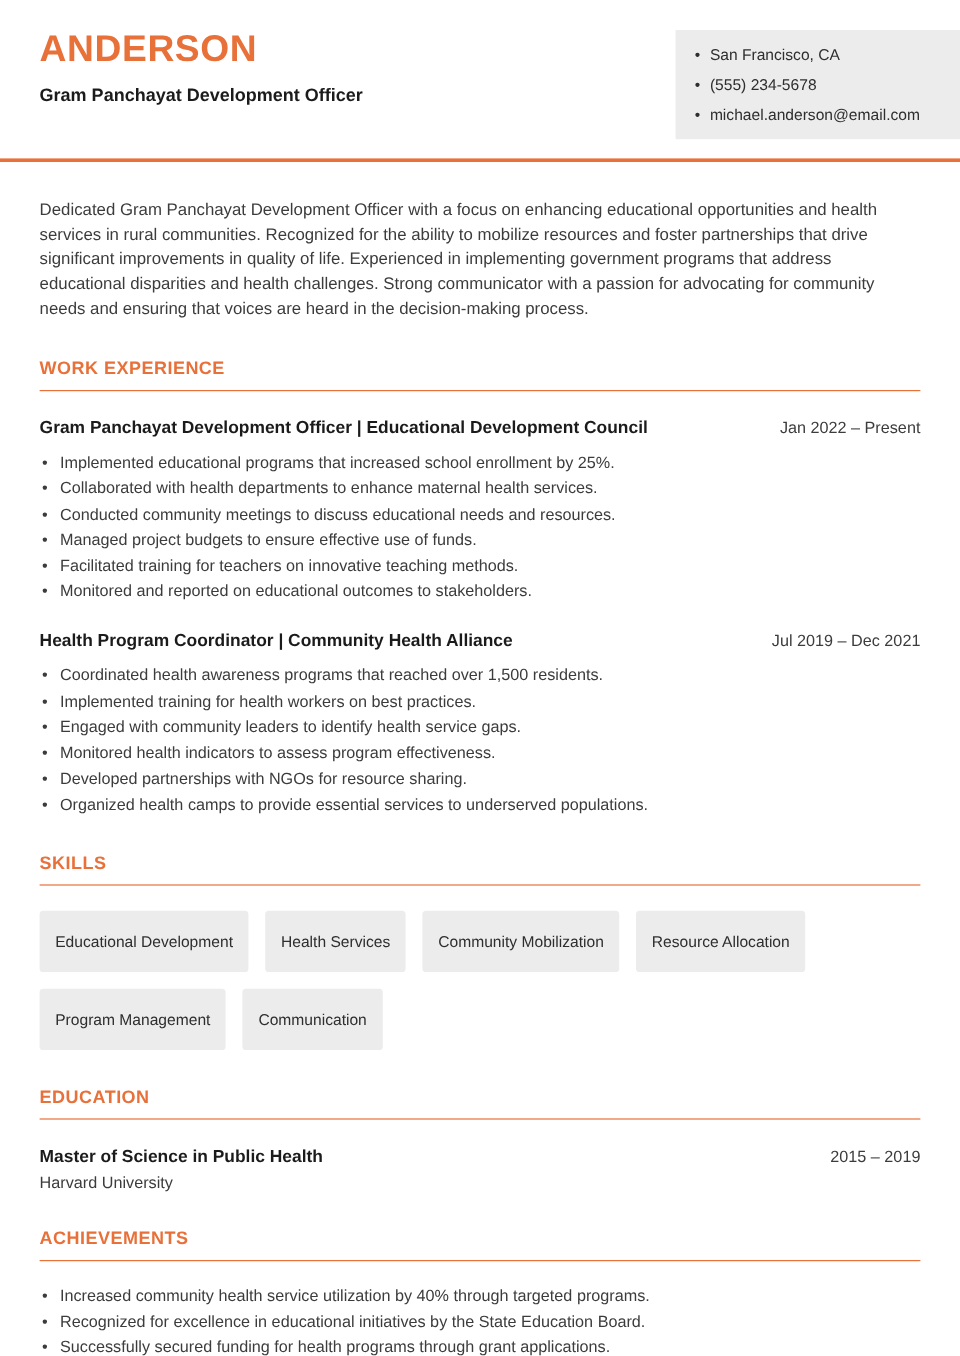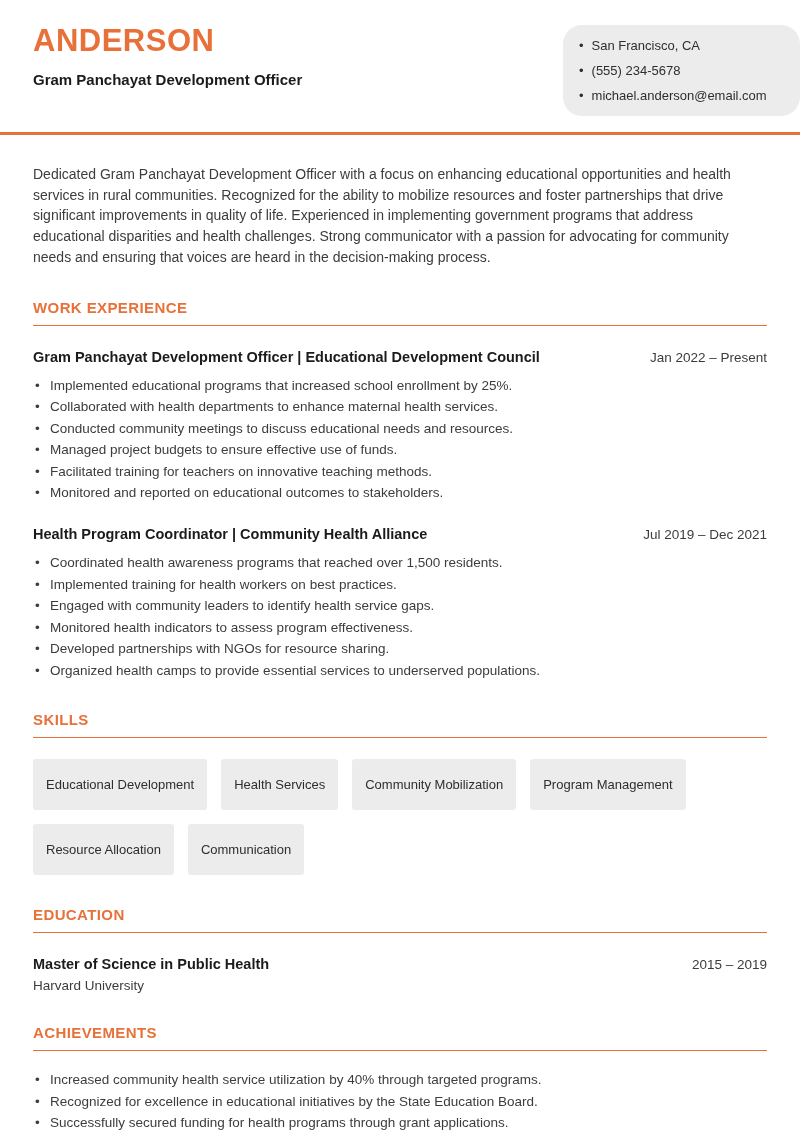--- a/index.html
+++ b/index.html
@@ -13,21 +13,21 @@
   body{
     width:800px;min-height:1130px;background:#fff;
     font-family:"Liberation Sans", sans-serif;
     color:var(--text);
   }
   .header{border-bottom:3px solid var(--accent);}
   .header-inner{display:flex;justify-content:space-between;align-items:flex-start;padding:25px 0 16px 33px;}
   .name{font-size:31px;font-weight:700;line-height:1.02;letter-spacing:.5px;color:var(--heading-text);}
   .name .last{display:block;color:var(--accent);}
   .role{margin-top:14px;font-size:15px;font-weight:700;color:var(--heading-text);}
-  .contact-box{background:var(--contact-bg);width:237px;padding:13px 14px 13px 16px;font-size:13px;color:#2E2E2E;border-radius:19px;}
+  .contact-box{background:var(--contact-bg);width:237px;padding:13px 14px 13px 16px;font-size:13px;color:#2E2E2E;}
   .contact-item{margin-bottom:10px;}
   .contact-item:last-child{margin-bottom:0;}
   .contact-item::before{content:"•";margin-right:8px;}
   .content{padding:0 33px;}
   .summary{margin-top:29px;font-size:14px;line-height:1.48;color:var(--text);}
   .section-heading{
     margin-top:31px;color:var(--accent);font-size:15px;font-weight:700;
     letter-spacing:.4px;padding-bottom:9px;border-bottom:1px solid var(--accent);
   }
   .entry-header{display:flex;justify-content:space-between;align-items:baseline;margin-top:23px;}
@@ -96,22 +96,22 @@
         </ul>
       </article>
     </section>
 
     <section>
       <h2 class="section-heading">SKILLS</h2>
       <div class="tags">
         <span class="tag">Educational Development</span>
         <span class="tag">Health Services</span>
         <span class="tag">Community Mobilization</span>
+        <span class="tag">Resource Allocation</span>
         <span class="tag">Program Management</span>
-        <span class="tag">Resource Allocation</span>
         <span class="tag">Communication</span>
       </div>
     </section>
 
     <section>
       <h2 class="section-heading">EDUCATION</h2>
       <div class="entry-header">
         <h3 class="entry-title">Master of Science in Public Health</h3>
         <span class="entry-dates">2015 – 2019</span>
       </div>

